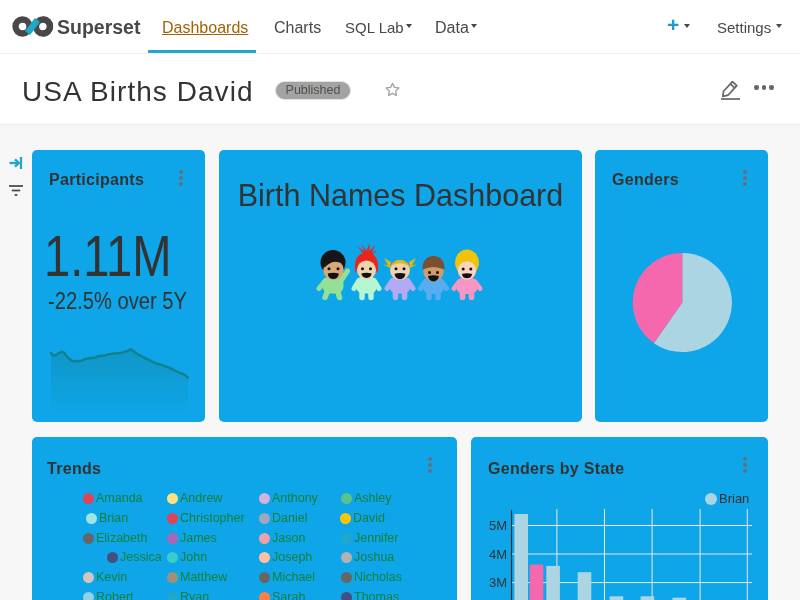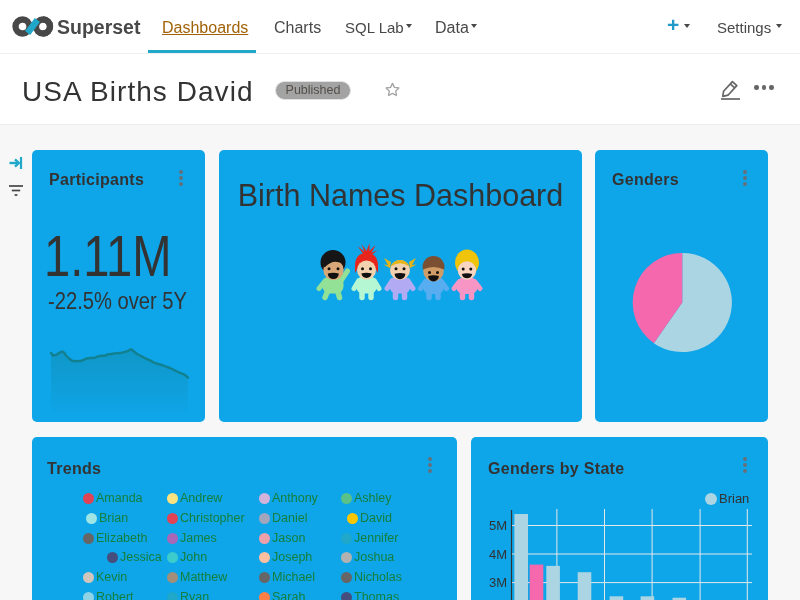--- a/index.html
+++ b/index.html
@@ -224,21 +224,21 @@
 </div>
 
 <div>
 <div class="legend-item" style="left:83px;top:493px;"><b style="background:#e04355"></b>Amanda</div>
 <div class="legend-item" style="left:167px;top:493px;"><b style="background:#fde380"></b>Andrew</div>
 <div class="legend-item" style="left:259px;top:493px;"><b style="background:#d3b3da"></b>Anthony</div>
 <div class="legend-item" style="left:341px;top:493px;"><b style="background:#5ac189"></b>Ashley</div>
 <div class="legend-item" style="left:86px;top:512.8px;"><b style="background:#9ee5e5"></b>Brian</div>
 <div class="legend-item" style="left:167px;top:512.8px;"><b style="background:#e04355"></b>Christopher</div>
 <div class="legend-item" style="left:259px;top:512.8px;text-align:center;"><b style="background:#a1a6bd"></b>Daniel</div>
-<div class="legend-item" style="left:347px;top:512.8px;"><b style="background:#fcc700"></b>David</div>
+<div class="legend-item" style="left:340px;top:512.8px;"><b style="background:#fcc700"></b>David</div>
 <div class="legend-item" style="left:83px;top:532.6px;"><b style="background:#666666"></b>Elizabeth</div>
 <div class="legend-item" style="left:167px;top:532.6px;"><b style="background:#a868b7"></b>James</div>
 <div class="legend-item" style="left:259px;top:532.6px;text-align:right;"><b style="background:#efa1aa"></b>Jason</div>
 <div class="legend-item" style="left:341px;top:532.6px;"><b style="background:#1fa8c9"></b>Jennifer</div>
 <div class="legend-item" style="left:83px;top:552.4px;padding-left:24px;"><b style="background:#454e7c"></b>Jessica</div>
 <div class="legend-item" style="left:167px;top:552.4px;"><b style="background:#3ccccb"></b>John</div>
 <div class="legend-item" style="left:259px;top:552.4px;"><b style="background:#fec0a1"></b>Joseph</div>
 <div class="legend-item" style="left:341px;top:552.4px;"><b style="background:#b2b2b2"></b>Joshua</div>
 <div class="legend-item" style="left:83px;top:572.2px;"><b style="background:#d1c6bc"></b>Kevin</div>
 <div class="legend-item" style="left:167px;top:572.2px;"><b style="background:#a38f79"></b>Matthew</div>

